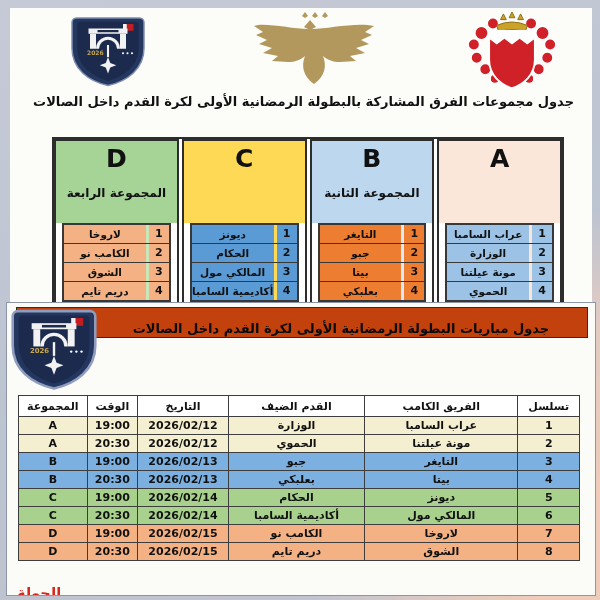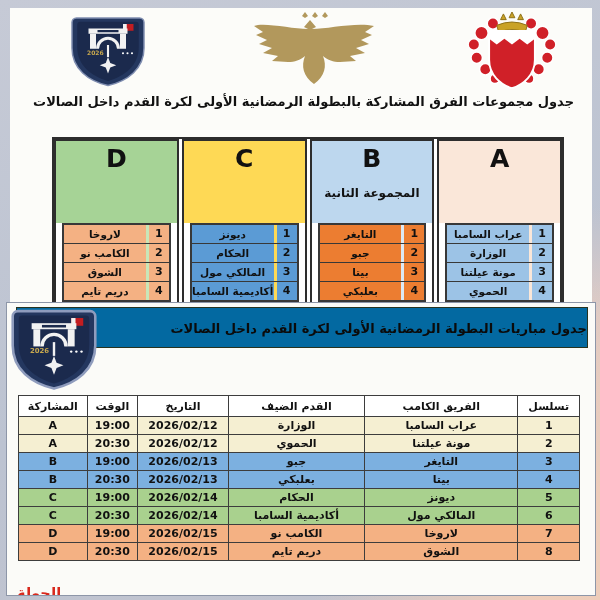--- a/index.html
+++ b/index.html
@@ -35,22 +35,22 @@
   .t-num{width:20px;text-align:center;font-size:11px;font-weight:bold;color:#111;}
   .t-stripe{width:3px;}
   .t-name{flex:1;text-align:center;font-size:10.5px;font-weight:bold;color:#111;white-space:nowrap;overflow:hidden;}
   .ga{background:#fae7d9;} .gb{background:#bdd7ee;} .gc{background:#fed955;} .gd{background:#a6d396;}
   .la .team-row{background:#9cc3e6;} .lb .team-row{background:#ec7d31;}
   .lc .team-row{background:#5b9bd5;} .ld .team-row{background:#f4b183;}
   .sa{background:#fae7d9;} .sb{background:#dce9f5;} .sc{background:#fed955;} .sd{background:#c8e6b8;}
   
   .bottom-panel{position:absolute;left:6px;top:302px;width:588px;height:292px;background:#fbfbf8;border:1px solid #8d96a8;}
   .green-bar{
-    position:absolute;left:9px;right:7px;top:4px;height:41px;background:#0369a1;border:1px solid #27331f;
-    direction:rtl;text-align:right;line-height:41px;font-size:13px;font-weight:bold;color:#0b0b0b;
+    position:absolute;left:9px;right:7px;top:4px;height:31px;background:#c2410c;border:1px solid #27331f;
+    direction:rtl;text-align:center;line-height:41px;font-size:13px;font-weight:bold;color:#0b0b0b;
     padding-left:78px;box-sizing:border-box;white-space:nowrap;
   }
   .gold-bar{
     position:absolute;left:9px;right:7px;top:45px;height:45px;background:#f0c51e;border:1px solid #27331f;border-top:2px solid #1e1e1e;
     direction:rtl;text-align:center;line-height:45px;font-size:19px;font-weight:bold;color:#0b0b0b;box-sizing:border-box;
   }
   .logo2{position:absolute;left:4px;top:2px;}
   table.matches{
     position:absolute;left:11px;top:92px;width:562px;border-collapse:collapse;direction:rtl;table-layout:fixed;
   }
@@ -221,20 +221,21 @@
               <div class="t-num">4</div>
               <div class="t-stripe sc"></div>
               <div class="t-name">أكاديمية السامبا</div>
             </div>
         </div>
       </div>
 
       <div class="group">
         <div class="g-head gd">
           <div class="g-letter">D</div>
+          <div class="g-name">المجموعة الرابعة</div>
         </div>
         <div class="team-box ld">
           <div class="team-row">
               <div class="t-num">1</div>
               <div class="t-stripe sd"></div>
               <div class="t-name">لاروخا</div>
             </div>
           <div class="team-row">
               <div class="t-num">2</div>
               <div class="t-stripe sd"></div>
@@ -286,21 +287,21 @@
           <col style="width:50px">
           <col style="width:68px">
       </colgroup>
       <tbody>
           <tr class="hdr">
         <th>تسلسل</th>
         <th>الفريق الكامب</th>
         <th>القدم الضيف</th>
         <th>التاريخ</th>
         <th>الوقت</th>
-        <th>المشاركة</th>
+        <th>المجموعة</th>
       </tr>
       <tr class="m ra">
         <td>1</td>
             <td>عراب السامبا</td>
             <td>الوزارة</td>
             <td>2026/02/12</td>
             <td>19:00</td>
             <td>A</td>
       </tr>
       <tr class="m ra">

